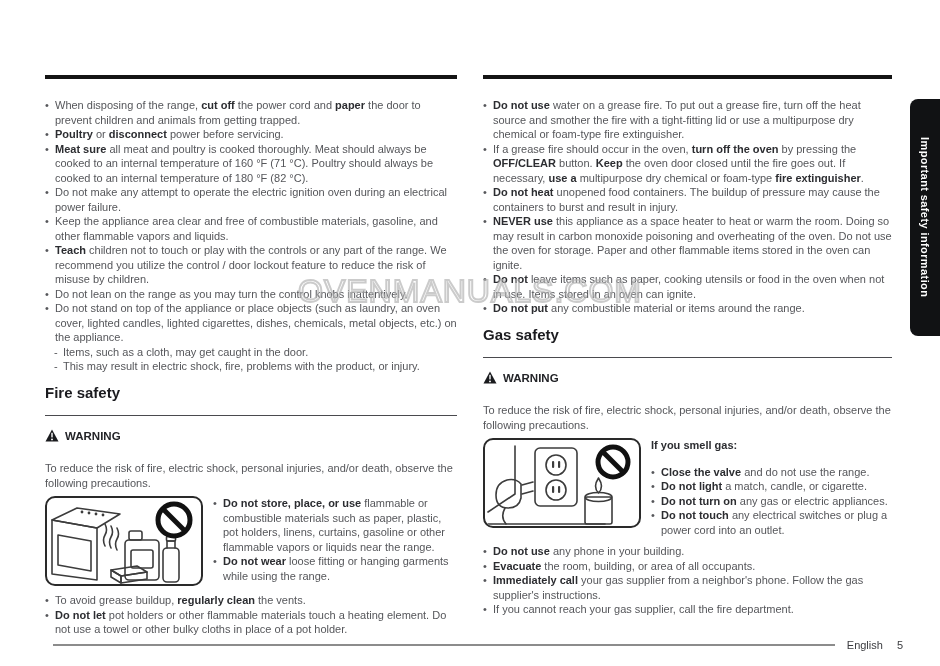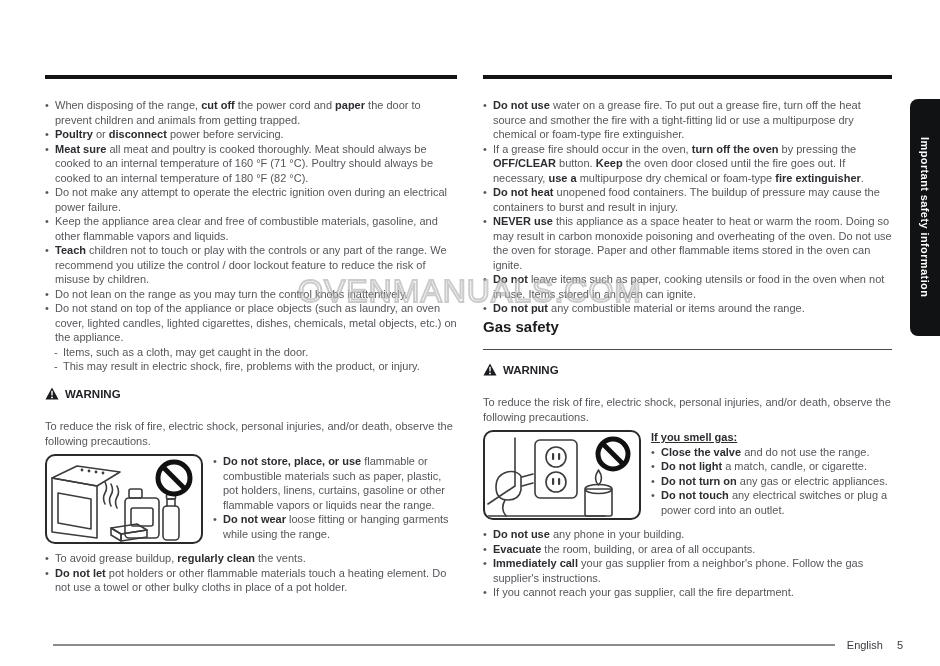--- a/index.html
+++ b/index.html
@@ -14,35 +14,35 @@
   .col-right { left:483px; width:409px; }
   .top-rule { height:4px; background:#141414; margin-bottom:19px; }
   .li { display:flex; }
   .li .marker { width:10px; flex:0 0 10px; }
   .li .txt { flex:1; }
   .li.dash { padding-left:9px; }
   .li.dash .marker { width:9px; flex:0 0 9px; }
   .bold { font-weight:bold; color:#2c2d31; }
   .section-heading {
     font-size:15px; line-height:17px; font-weight:bold; color:#1b1b1f;
-    margin-top:2px; padding-bottom:14px; border-bottom:1px solid #4a4a4e;
+    margin-top:10px; padding-bottom:14px; border-bottom:1px solid #4a4a4e;
   }
   .warning-row { display:flex; align-items:center; gap:6px; margin-top:13px; }
   .warning-label { font-weight:bold; color:#232428; font-size:11.5px;text-align:center; }
   .warning-icon { display:inline-flex; }
   .intro { margin-top:18px; }
   .illus-row { display:flex; gap:10px; margin-top:6px; }
   .illus-box {
     flex:0 0 158px; width:158px; height:90px; border:2px solid #2a2a2a;
     border-radius:10px; overflow:hidden; background:#fff;
   }
   .illus-box svg { display:block; width:100%; height:100%; }
   .beside { flex:1; }
   .after-bullets { margin-top:7px; }
-  .smell-title { font-weight:bold; color:#2c2d31; margin-bottom:0;text-decoration:underline; }
+  .smell-title { font-weight:bold; color:#2c2d31; margin-bottom:12px; }
   .sidebar-tab {
     position:absolute; right:0; top:99px; width:30px; height:237px;
     background:#111214; border-radius:8px 0 0 8px;
     display:flex; align-items:center; justify-content:center; z-index:6;
   }
   .sidebar-tab span {
     writing-mode:vertical-rl; color:#ffffff; font-size:11px; font-weight:bold;
     letter-spacing:0.4px; white-space:nowrap;
   }
   .watermark {
@@ -104,20 +104,21 @@
         <div class="li dash">
           <span class="marker">-</span>
           <span class="txt"><span>Items, such as a cloth, may get caught in the door.</span></span>
         </div>
         <div class="li dash">
           <span class="marker">-</span>
           <span class="txt"><span>This may result in electric shock, fire, problems with the product, or injury.</span></span>
         </div>
       </div>
 
+    <div class="section-heading">Fire safety</div>
 
     <div class="warning-row">
       <span class="warning-icon">
         <svg width="14" height="13" viewBox="0 0 14 13">
             <path d="M7 0.5 L13.5 12.5 H0.5 Z" fill="#1a1b1e"></path>
             <rect x="6.3" y="3.8" width="1.4" height="4.6" fill="#fff"></rect>
             <circle cx="7" cy="10.4" r="0.95" fill="#fff"></circle>
           </svg>
       </span>
       <span class="warning-label">WARNING</span>

